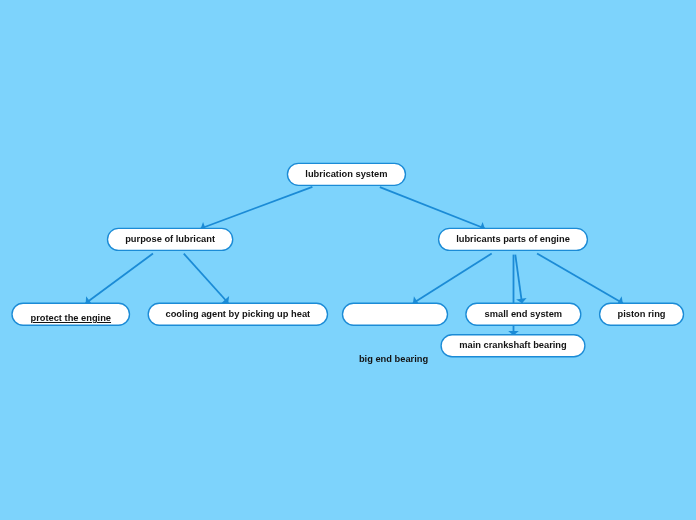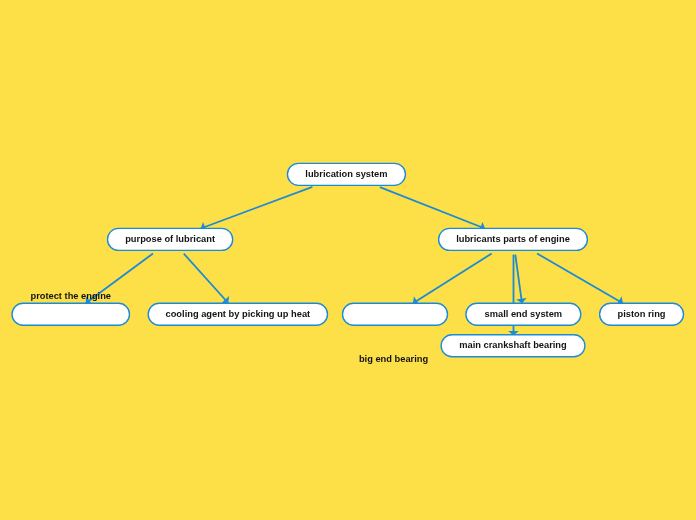--- a/index.html
+++ b/index.html
@@ -2,21 +2,21 @@
 <html><head>
 <meta charset="utf-8">
 <title>Mind Map</title>
 <style>
   html, body { margin:0; padding:0; background:#ffffff; }
   body {
     width:696px; height:520px;
     font-family:"Liberation Sans", sans-serif;
     overflow:hidden;
   }
-  #canvas { position:relative; width:696px; height:520px; background:#fde047; }
+  #canvas { position:relative; width:696px; height:520px; background:#7dd3fc; }
   #gfx { position:absolute; left:0; top:0; width:696px; height:520px; }
   .node-label {
     position:absolute;
     box-sizing:border-box;
     color:#131313;
     font-weight:bold;
     font-size:9.3px;
     line-height:1;
     display:flex;
     align-items:center;
@@ -78,21 +78,21 @@
     </svg>
 <div class="node-label" style="left: 287.45px; top: 163.3px; width: 118px; height: 22.05px;">
       <span>lubrication system</span>
     </div>
     <div class="node-label" style="left: 107.5px; top: 228.4px; width: 125.2px; height: 22px;">
       <span>purpose of lubricant</span>
     </div>
     <div class="node-label" style="left: 438.6px; top: 228.4px; width: 148.8px; height: 22px; border-radius: 9px;">
       <span>lubricants parts of engine</span>
     </div>
-    <div class="node-label" style="left: 12px; top: 289px; width: 117.5px; height: 15px;">
+    <div class="node-label" style="left: 12px; top: 311px; width: 117.5px; height: 15px; text-decoration: underline;">
       <span>protect the engine</span>
     </div>
     <div class="node-label" style="left: 148.2px; top: 303.2px; width: 179.3px; height: 22.05px;">
       <span>cooling agent by picking up heat</span>
     </div>
     <div class="node-label" style="left: 341px; top: 303.2px; width: 105px; height: 22.05px; margin-top: 45px;">
       <span>big end bearing</span>
     </div>
     <div class="node-label" style="left: 465.9px; top: 303.2px; width: 114.9px; height: 22.05px;">
       <span>small end system</span>

